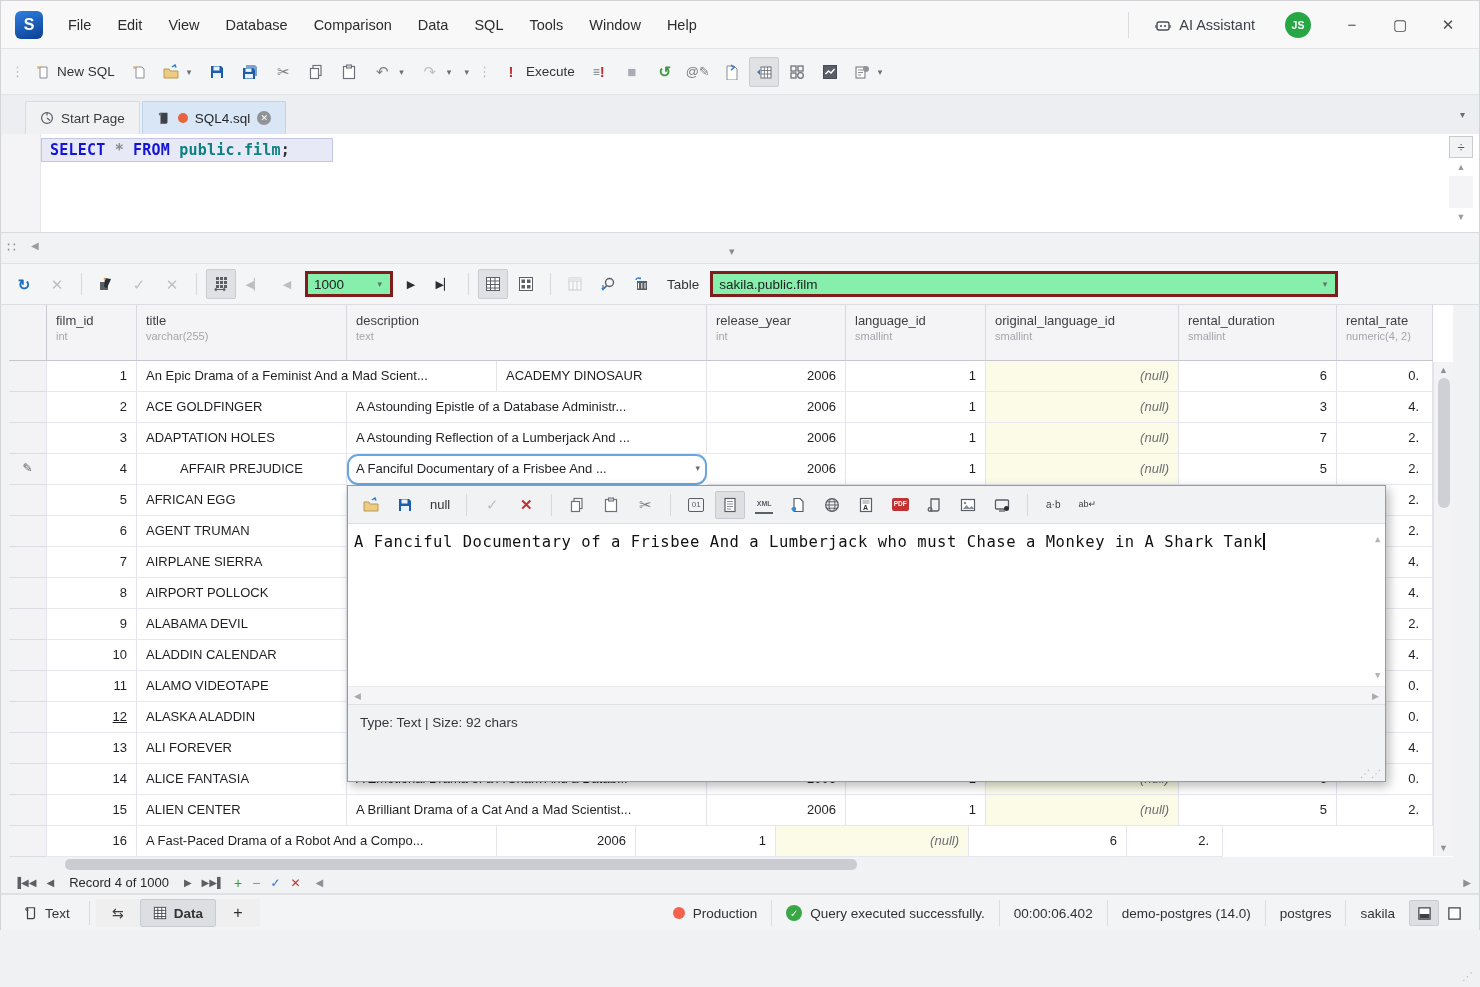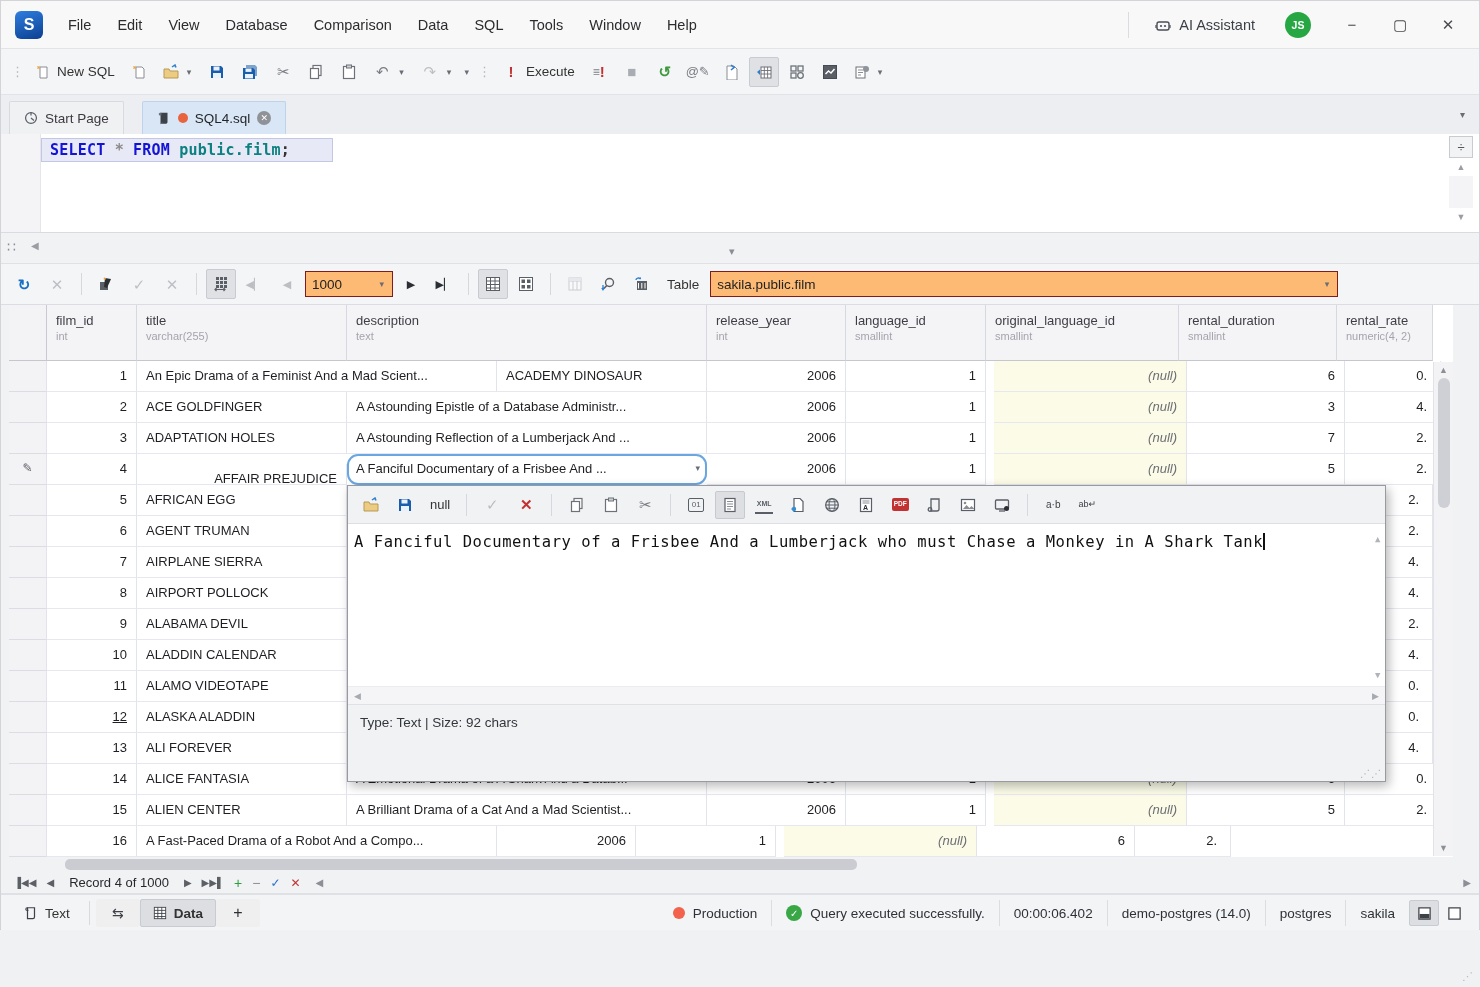--- a/index.html
+++ b/index.html
@@ -21,21 +21,21 @@
   .toolbar { position:absolute; left:0; top:48px; width:100%; height:46px; background:#f4f5f7; border-bottom:1px solid #e2e3e7; display:flex; align-items:center; padding:0 6px; gap:3px; }
   .tbtn { height:30px; min-width:30px; display:flex; align-items:center; justify-content:center; gap:6px; padding:0 5px; border:1px solid transparent; border-radius:2px; font-size:13.5px; color:#333; background:none; }
   .tbtn.pressed { background:#dfe1e5; border-color:#c8cbd1; }
   .grip { color:#b4b7bd; font-size:13px; padding:0 4px; letter-spacing:-2px; }
   .caret { font-size:9px; color:#6a6d73; padding:0 2px; }
   .ic { width:18px; height:18px; display:inline-flex; align-items:center; justify-content:center; font-size:15px; line-height:1; } .gray { color:#7a7d83; } .green { color:#3f9a3f; } .red { color:var(--execute_red); }
   .dis { opacity:.45; }
   svg.i { width:16px; height:16px; }
 
   
-  .tabbar { position:absolute; left:0; top:94px; width:100%; height:39px; background:#eceef1; display:flex; align-items:flex-end; padding-left:8px;gap:16px; }
+  .tabbar { position:absolute; left:0; top:94px; width:100%; height:39px; background:#eceef1; display:flex; align-items:flex-end; padding-left:24px; }
   .tab { height:33px; display:flex; align-items:center; gap:7px; padding:0 14px; font-size:13.5px; color:#3c3c40; border:1px solid #d9dade; border-bottom:none; background:#f0f1f3; margin-right:2px; border-radius:2px 2px 0 0; }
   .tab.active { background:#d8e6f6; border-color:#bdd3ec; color:#26262a; }
   .mod-dot { width:10px; height:10px; border-radius:50%; background:var(--modified_dot); }
   .tabclose { width:14px; height:14px; border-radius:50%; background:#8f9398; color:#fff; font-size:9px; display:flex; align-items:center; justify-content:center; }
   .tablist-caret { margin-left:auto; margin-right:14px; align-self:center; color:#6a6d73; font-size:10px; }
 
   
   .editor { position:absolute; left:0; top:133px; width:100%; height:99px; background:#fff; border-bottom:1px solid #dadbe0; }
   .gutter { position:absolute; left:0; top:0; width:40px; height:100%; background:#f4f4f6; border-right:1px solid #e6e6ea; }
   .codeline { position:absolute; left:40px; top:4px; width:292px; height:24px; background:#e7e9f7; border:1px solid #c3c7e4; display:flex; align-items:center; padding-left:8px; font-family:"DejaVu Sans Mono",monospace; font-size:15px; font-weight:bold; letter-spacing:.2px; white-space:pre; }
@@ -45,35 +45,35 @@
   .ed-track { width:24px; height:32px; background:#f4f4f6; }
 
   
   .splitter { position:absolute; left:0; top:232px; width:100%; height:30px; background:#f1f2f4; }
   .split-handle { position:absolute; left:6px; top:6px; color:#8a8d93; font-size:14px; letter-spacing:1px; }
   .split-collapse { position:absolute; left:30px; top:7px; color:#9a9da3; font-size:10px; }
   .results-chevron { position:absolute; left:728px; top:12px; color:#8a8d93; font-size:11px; }
 
   
   .gridbar { position:absolute; left:0; top:262px; width:100%; height:42px; background:#f4f5f7; border-top:1px solid #e0e1e5; border-bottom:1px solid #dcdde2; display:flex; align-items:center; padding:0 8px; gap:3px; }
-  .combo { height:26px; background:#fdba74; border:1px solid #7f1d1d; display:flex; align-items:center; justify-content:space-between; font-size:13.5px; color:#222; padding:0 6px; }
+  .combo { height:26px; background:#86efac; border:3px solid #7f1d1d; display:flex; align-items:center; justify-content:space-between; font-size:13.5px; color:#222; padding:0 6px; }
   .combo .caret { margin-left:8px; }
   .lbl { font-size:13.5px; color:#333; padding:0 8px; }
 
   
   .grid { position:absolute; left:8px; top:304px; width:1444px; height:552px; background:#fff; overflow:hidden; }
   .gridhdr { display:flex; height:56px; }
   .ghcell { background:#f4f4f7; border-right:1px solid #d8d8e0; border-bottom:1px solid #c6c6cf; padding:8px 9px 0; flex-shrink:0; overflow:hidden; }
   .ghcell .cname { font-size:13px; color:#3e3e44; }
   .ghcell .ctype { font-size:11px; color:#a4a4ac; margin-top:2px; }
   .gmarker { width:38px; background:#f3f3f6; border-right:1px solid #c9c9d2; flex-shrink:0; }
   .grow { display:flex; height:31px; }
   .gcell { border-right:1px solid #e3e3ec; border-bottom:1px solid #e7e7f0; font-size:13px; color:#1f1f23; padding:0 9px; line-height:29px; white-space:nowrap; overflow:hidden; flex-shrink:0; position:relative; }
   .gcell.gmarker { border-bottom:1px solid #dcdce4; color:#5a5a60; font-size:12px; text-align:center; padding:0; }
-  .nullcell { background:var(--null_bg); font-style:italic; color:#6e6e74;margin-left:8px; }
+  .nullcell { background:var(--null_bg); font-style:italic; color:#6e6e74; }
   .selcell { outline:2px solid #6aa7e0; outline-offset:-2px; background:#fff;border-radius:11px; }
   .cellcaret { position:absolute; right:6px; top:0; color:#6a6d73; font-size:9px; line-height:29px; }
   .gvscroll { position:absolute; right:0; top:57px; width:20px; height:494px; background:#f3f3f5; border-left:1px solid #e2e2e8; display:flex; flex-direction:column; align-items:center; }
   .gvs-arrow { height:16px; color:#8c8f95; font-size:9px; line-height:16px; }
   .gvs-thumb { width:12px; height:130px; background:#cfd0d6; border-radius:6px; }
 
   
   .popup { position:absolute; left:346px; top:484px; width:1039px; height:297px; background:#fff; border:1px solid #989aa0; box-shadow:3px 4px 10px rgba(0,0,0,.28); z-index:20; display:flex; flex-direction:column; }
   .popbar { height:38px; background:#f1f2f4; border-bottom:1px solid #dddee2; display:flex; align-items:center; padding:0 8px; gap:4px; }
   .pbtn { height:28px; min-width:30px; display:flex; align-items:center; justify-content:center; padding:0 5px; border:1px solid transparent; border-radius:2px; font-size:13px; color:#333; background:none; }
@@ -470,21 +470,21 @@
           <div class="gcell" style="width: 360px; text-align: left;">A Astounding Reflection of a Lumberjack And ...</div>
           <div class="gcell" style="width: 139px; text-align: right;">2006</div>
           <div class="gcell" style="width: 140px; text-align: right;">1</div>
           <div class="gcell nullcell" style="width: 193px; text-align: right;">(null)</div>
           <div class="gcell" style="width: 158px; text-align: right;">7</div>
           <div class="gcell" style="width: 96px; text-align: right; padding-right: 13px;">2.</div>
         </div>
         <div class="grow">
           <div class="gcell gmarker">✎</div>
           <div class="gcell" style="width: 90px; text-align: right;">4</div>
-          <div class="gcell" style="width: 210px; text-align: right; margin-top: 10px;">AFFAIR PREJUDICE</div>
+          <div class="gcell" style="width: 210px; text-align: center;">AFFAIR PREJUDICE</div>
           <div class="gcell selcell" style="width: 360px; text-align: left;">A Fanciful Documentary of a Frisbee And ...<span class="cellcaret">▾</span></div>
           <div class="gcell" style="width: 139px; text-align: right;">2006</div>
           <div class="gcell" style="width: 140px; text-align: right;">1</div>
           <div class="gcell nullcell" style="width: 193px; text-align: right;">(null)</div>
           <div class="gcell" style="width: 158px; text-align: right;">5</div>
           <div class="gcell" style="width: 96px; text-align: right; padding-right: 13px;">2.</div>
         </div>
         <div class="grow">
           <div class="gcell gmarker"></div>
           <div class="gcell" style="width: 90px; text-align: right;">5</div>

